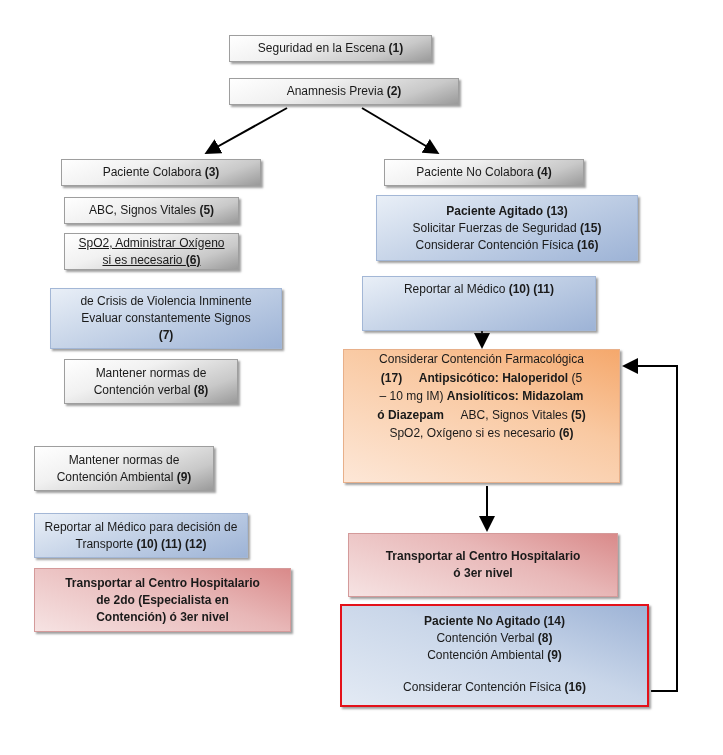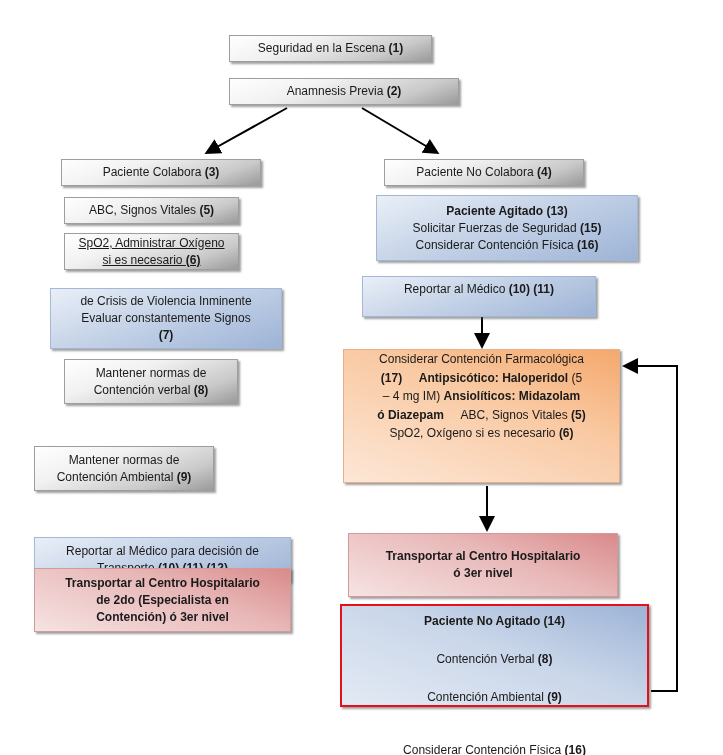--- a/index.html
+++ b/index.html
@@ -63,50 +63,50 @@
   <b class="line">(7)</b>
 </div>
 <div class="box gray" style="left:64px;top:359px;width:174px;height:45px;">
   <span class="line">Mantener normas de</span>
   <span class="line"><span>Contención verbal </span><b>(8)</b></span>
 </div>
 <div class="box gray" style="left:34px;top:446px;width:180px;height:45px;">
   <span class="line">Mantener normas de</span>
   <span class="line"><span>Contención Ambiental </span><b>(9)</b></span>
 </div>
-<div class="box blue" style="left:34px;top:537px;width:257px;height:45px;">
+<div class="box blue" style="left:34px;top:513px;width:214px;height:45px;">
   <span class="line">Reportar al Médico para decisión de</span>
   <span class="line"><span>Transporte </span><b>(10) (11) (12)</b></span>
 </div>
 <div class="box red" style="left:34px;top:568px;width:257px;height:64px;font-weight:bold;">
   <span class="line">Transportar al Centro Hospitalario</span>
   <span class="line">de 2do (Especialista en</span>
   <span class="line">Contención) ó 3er nivel</span>
 </div>
 
 <div class="box gray" style="left:384px;top:159px;width:200px;height:27px;">
   <span class="line"><span>Paciente No Colabora </span><b>(4)</b></span>
 </div>
 <div class="box blue" style="left:343px;top:195px;width:262px;height:66px;margin-left:33px;">
   <b class="line">Paciente Agitado (13)</b>
   <span class="line"><span>Solicitar Fuerzas de Seguridad </span><b>(15)</b></span>
   <span class="line"><span>Considerar Contención Física </span><b>(16)</b></span>
 </div>
-<div class="box blue" style="left:362px;top:276px;width:234px;height:41px;justify-content:flex-start;padding-top:4px;">
+<div class="box blue" style="left:362px;top:276px;width:234px;height:55px;justify-content:flex-start;padding-top:4px;">
   <span class="line"><span>Reportar al Médico </span><b>(10) (11)</b></span>
 </div>
 <div class="box orange" style="left:343px;top:349px;width:277px;height:134px;justify-content:flex-start;padding-top:0;line-height:18.5px;">
   <span class="line">Considerar Contención Farmacológica</span>
   <span class="line"><b>(17)</b>&nbsp;&nbsp;&nbsp;&nbsp;&nbsp;<b>Antipsicótico: Haloperidol</b><span> (5</span></span>
-  <span class="line"><span>– 4 mg IM) </span><b>Ansiolíticos: Midazolam</b></span>
+  <span class="line"><span>– 10 mg IM) </span><b>Ansiolíticos: Midazolam</b></span>
   <span class="line"><b>ó Diazepam</b>&nbsp;&nbsp;&nbsp;&nbsp;&nbsp;<span>ABC, Signos Vitales </span><b>(5)</b></span>
   <span class="line"><span>SpO2, Oxígeno si es necesario </span><b>(6)</b></span>
 </div>
 <div class="box red" style="left:348px;top:533px;width:270px;height:64px;font-weight:bold;">
   <span class="line">Transportar al Centro Hospitalario</span>
   <span class="line">ó 3er nivel</span>
 </div>
-<div class="box blue2 redframe" style="left:340px;top:604px;width:309px;height:103px;justify-content:flex-start;padding-top:7px;gap:21px;">
+<div class="box blue2 redframe" style="left:340px;top:604px;width:309px;height:103px;justify-content:flex-start;padding-top:7px;">
   <b class="line">Paciente No Agitado (14)</b>
   <span class="line"><span>Contención Verbal </span><b>(8)</b></span>
   <span class="line"><span>Contención Ambiental </span><b>(9)</b></span>
   <span class="line" style="margin-top:15px;"><span>Considerar Contención Física </span><b>(16)</b></span>
 </div>
 
 </body></html>

